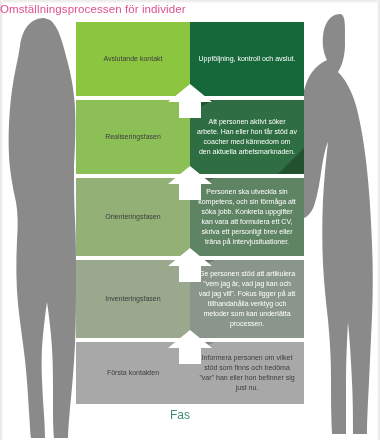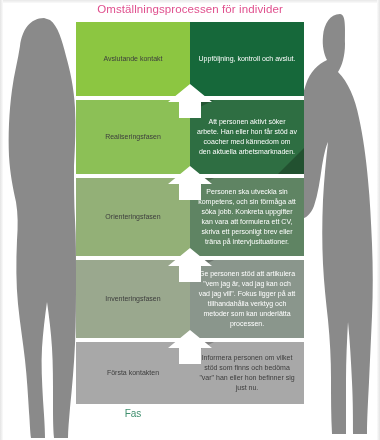--- a/index.html
+++ b/index.html
@@ -56,21 +56,21 @@
     width: 92px;
     height: 430px;
   }
 
   
   #page-title {
     position: absolute;
     left: 0;
     top: 3px;
     width: 380px;
-    text-align: center;
+    text-align: left;
     font-size: 11.5px;
     color: #e0508e;
     letter-spacing: 0.1px;
     z-index: 6;
   }
 
   
   #diagram {
     position: absolute;
     left: 76px;
@@ -157,22 +157,22 @@
     position: absolute;
     left: 76px;
     top: 408px;
     width: 228px;
     height: 20px;
     display: flex;
     z-index: 6;
   }
   .footer-label {
     width: 114px;
-    text-align: center;
-    font-size: 10px;
+    text-align: right;
+    font-size: 12px;
     color: #3f8f6e;
   }
 </style>
 </head>
 <body>
 
 <div id="slide">
 
   <div id="frame-top"></div>
   <div id="frame-left"></div>

